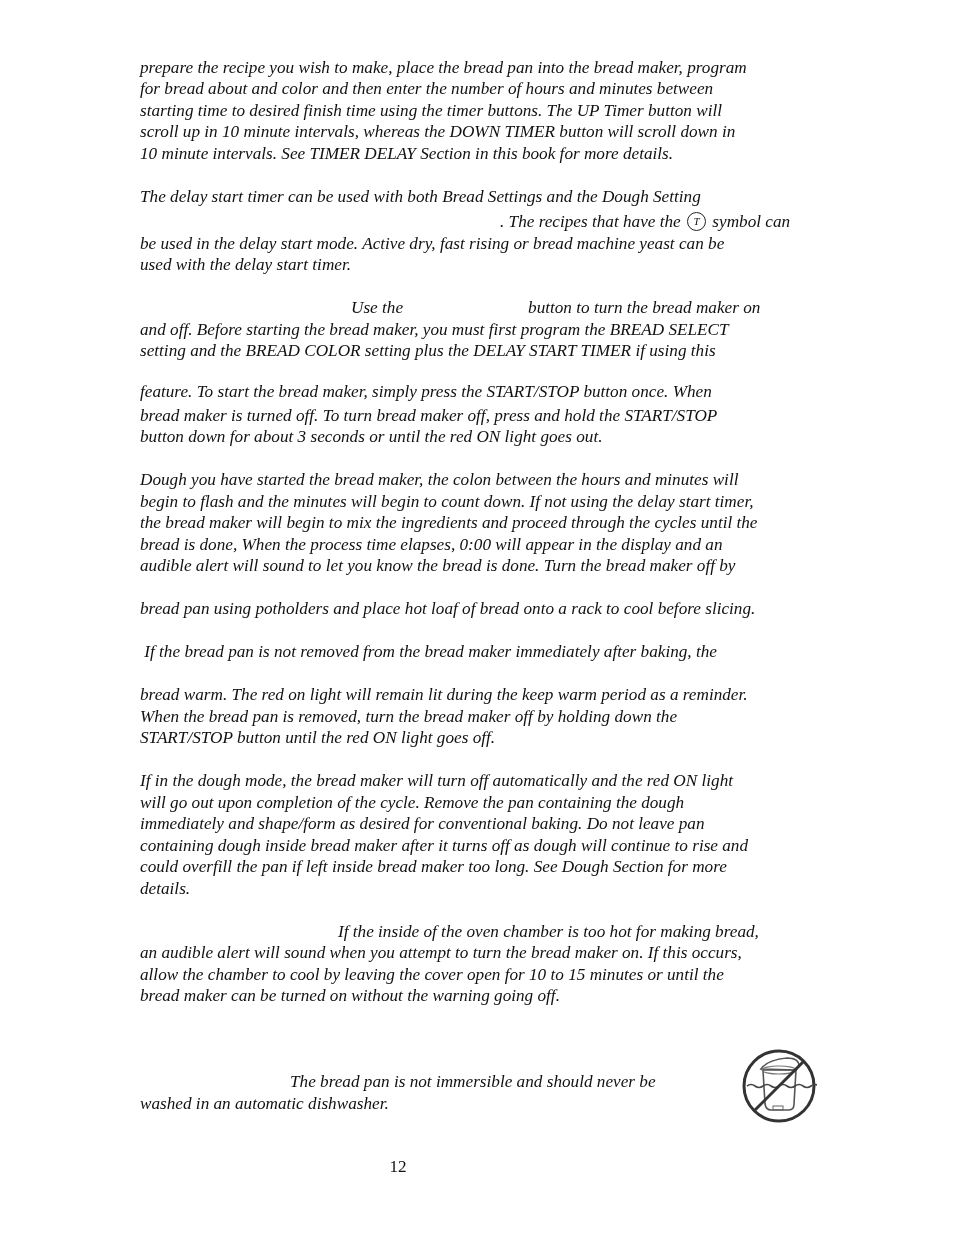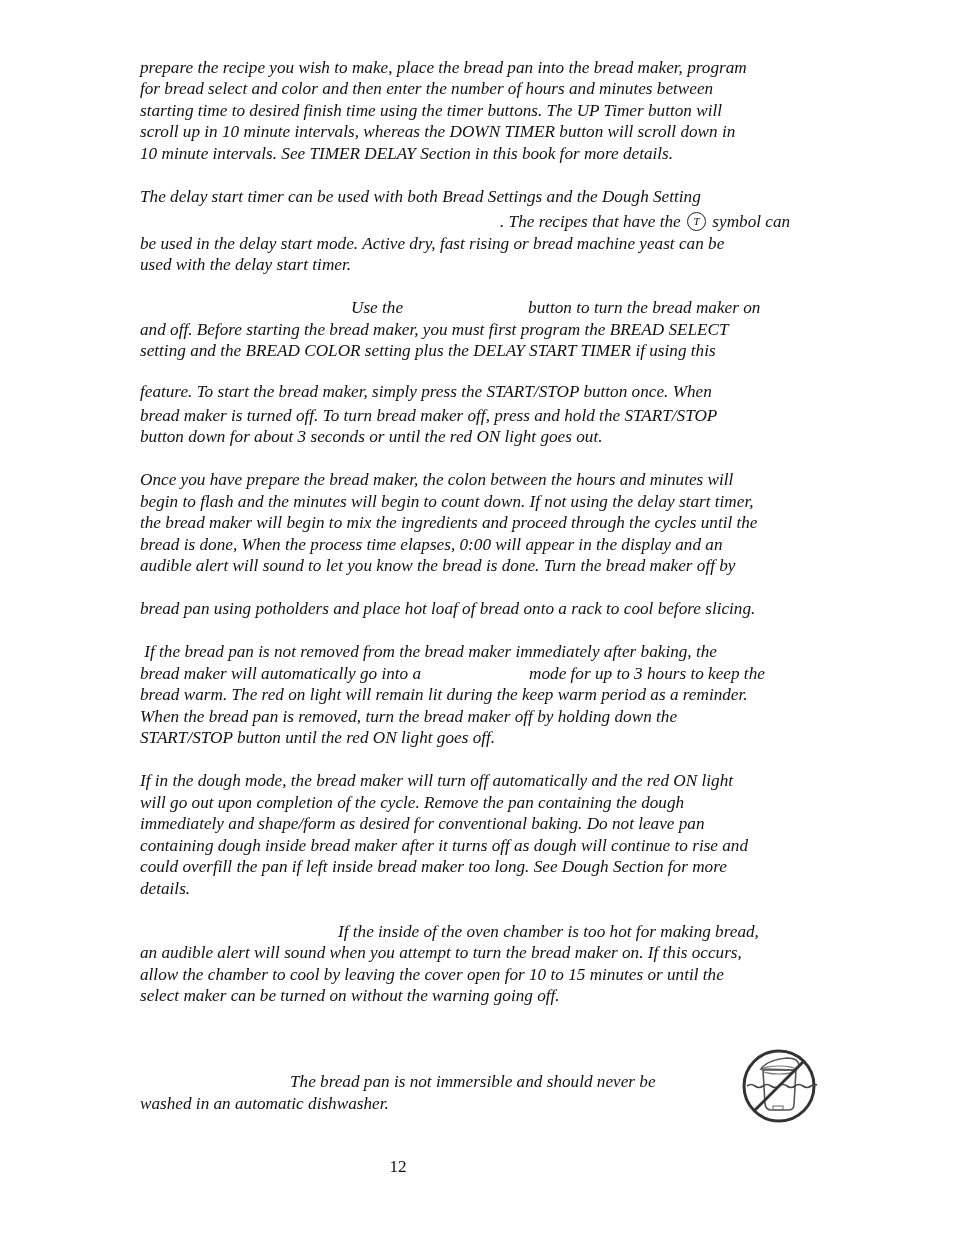--- a/index.html
+++ b/index.html
@@ -15,21 +15,21 @@
   .pageno { position: absolute; left: 0; width: 796px; top: 1157px; text-align: center;
             font-size: 17.2px; }
   .noimm { position: absolute; left: 741px; top: 1048px; width: 76px; height: 76px; }
 </style>
 </head>
 <body>
 
 <div class="page">
 
   <div class="line" style="top:57px">prepare the recipe you wish to make, place the bread pan into the bread maker, program</div>
-  <div class="line" style="top:78px">for bread select and color and then enter the number of hours and minutes between</div>
+  <div class="line" style="top:78px">for bread about and color and then enter the number of hours and minutes between</div>
   <div class="line" style="top:100px">starting time to desired finish time using the timer buttons. The UP Timer button will</div>
   <div class="line" style="top:121px">scroll up in 10 minute intervals, whereas the DOWN TIMER button will scroll down in</div>
   <div class="line" style="top:143px">10 minute intervals. See TIMER DELAY Section in this book for more details.</div>
 
   <div class="line" style="top:211px">
     <span class="gap" style="width:360px"></span><span>. The recipes that have the</span>
     <span class="t-sym">T</span>
     <span>symbol can</span>
   </div>
   <div class="line" style="top:186px">The delay start timer can be used with both Bread Settings and the Dough Setting</div>
@@ -38,48 +38,45 @@
 
   <div class="line" style="top:319px">and off. Before starting the bread maker, you must first program the BREAD SELECT</div>
   <div class="line" style="top:297px">
     <span class="gap" style="width:211px"></span><span>Use the</span><span class="gap" style="width:125px"></span><span>button to turn the bread maker on</span>
   </div>
   <div class="line" style="top:340px">setting and the BREAD COLOR setting plus the DELAY START TIMER if using this</div>
   <div class="line" style="top:381px">feature. To start the bread maker, simply press the START/STOP button once. When</div>
   <div class="line" style="top:405px">bread maker is turned off. To turn bread maker off, press and hold the START/STOP</div>
   <div class="line" style="top:426px">button down for about 3 seconds or until the red ON light goes out.</div>
 
-  <div class="line" style="top:469px">Once you have prepare the bread maker, the colon between the hours and minutes will</div>
+  <div class="line" style="top:469px">Dough you have started the bread maker, the colon between the hours and minutes will</div>
   <div class="line" style="top:491px">begin to flash and the minutes will begin to count down. If not using the delay start timer,</div>
   <div class="line" style="top:512px">the bread maker will begin to mix the ingredients and proceed through the cycles until the</div>
   <div class="line" style="top:534px">bread is done, When the process time elapses, 0:00 will appear in the display and an</div>
   <div class="line" style="top:555px">audible alert will sound to let you know the bread is done. Turn the bread maker off by</div>
   <div class="line" style="top:598px">bread pan using potholders and place hot loaf of bread onto a rack to cool before slicing.</div>
 
   <div class="line" style="top:641px; white-space:pre"> If the bread pan is not removed from the bread maker immediately after baking, the</div>
-  <div class="line" style="top:663px">
-    <span>bread maker will automatically go into a</span><span class="gap" style="width:108px"></span><span>mode for up to 3 hours to keep the</span>
-  </div>
   <div class="line" style="top:684px">bread warm. The red on light will remain lit during the keep warm period as a reminder.</div>
   <div class="line" style="top:706px">When the bread pan is removed, turn the bread maker off by holding down the</div>
   <div class="line" style="top:727px">START/STOP button until the red ON light goes off.</div>
 
   <div class="line" style="top:770px">If in the dough mode, the bread maker will turn off automatically and the red ON light</div>
   <div class="line" style="top:792px">will go out upon completion of the cycle. Remove the pan containing the dough</div>
   <div class="line" style="top:813px">immediately and shape/form as desired for conventional baking. Do not leave pan</div>
   <div class="line" style="top:835px">containing dough inside bread maker after it turns off as dough will continue to rise and</div>
   <div class="line" style="top:856px">could overfill the pan if left inside bread maker too long. See Dough Section for more</div>
   <div class="line" style="top:878px">details.</div>
 
   <div class="line" style="top:921px">
     <span class="gap" style="width:198px"></span><span>If the inside of the oven chamber is too hot for making bread,</span>
   </div>
   <div class="line" style="top:942px">an audible alert will sound when you attempt to turn the bread maker on. If this occurs,</div>
   <div class="line" style="top:964px">allow the chamber to cool by leaving the cover open for 10 to 15 minutes or until the</div>
-  <div class="line" style="top:985px">select maker can be turned on without the warning going off.</div>
+  <div class="line" style="top:985px">bread maker can be turned on without the warning going off.</div>
 
   <div class="line" style="top:1071px">
     <span class="gap" style="width:150px"></span><span>The bread pan is not immersible and should never be</span>
   </div>
   <div class="line" style="top:1093px">washed in an automatic dishwasher.</div>
 
   <svg class="noimm" viewBox="0 0 76 76">
     <circle cx="38" cy="38" r="35" fill="none" stroke="#333" stroke-width="3"></circle>
     <path d="M22 22 L24 56 Q25 62 30 62 L48 62 Q53 62 53 56 L55 22 Z" fill="#fff" stroke="#555" stroke-width="1.6"></path>
     <path d="M20 21 Q26 12 46 10 Q58 10 58 18 L55 22 Z" fill="#fff" stroke="#555" stroke-width="1.6"></path>

